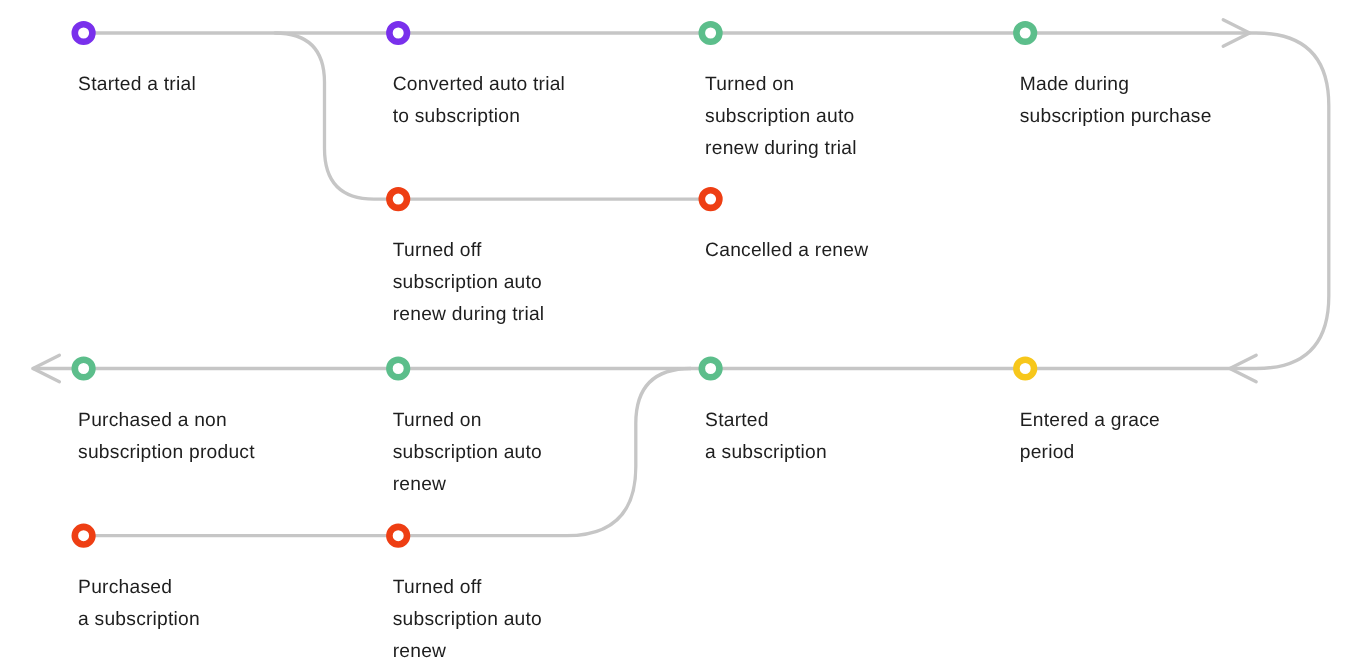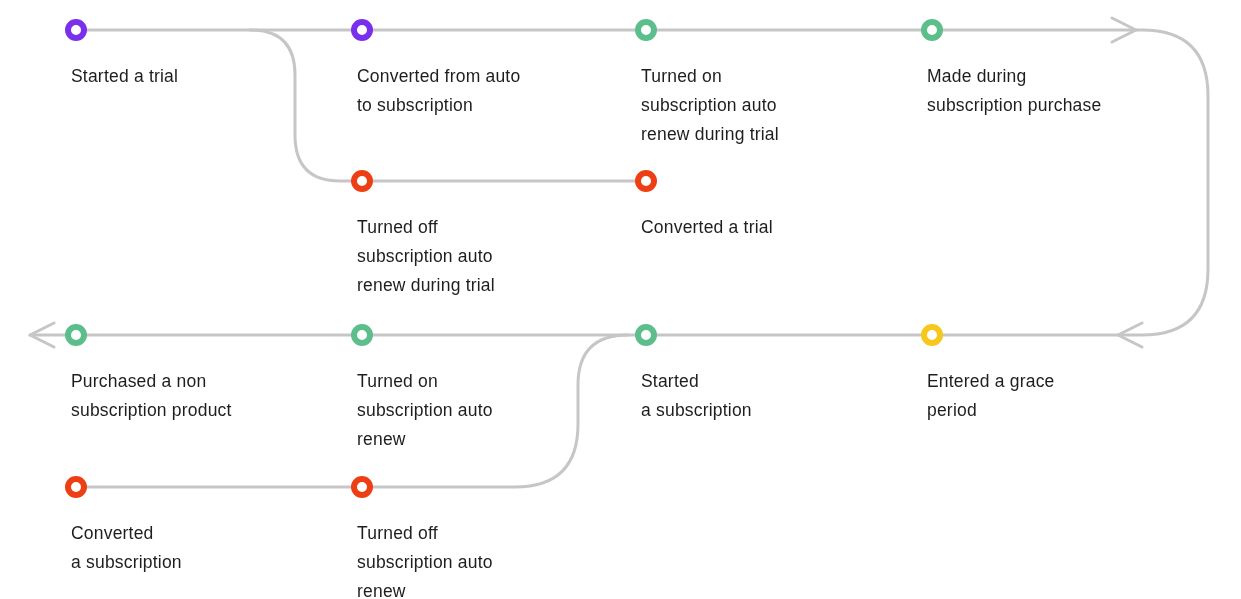--- a/index.html
+++ b/index.html
@@ -50,21 +50,21 @@
     <path d="M 1142 323 L 1118 335 L 1142 347"></path>
     <path d="M 54 323 L 30 335 L 54 347"></path>
   </svg>
 
   <div class="event" style="left:76px;top:30px">
     <span class="dot purple"></span>
     <div class="label">Started a trial</div>
   </div>
   <div class="event" style="left:362px;top:30px">
     <span class="dot purple"></span>
-    <div class="label">Converted from auto
+    <div class="label">Converted auto trial
 to subscription</div>
   </div>
   <div class="event" style="left:646px;top:30px">
     <span class="dot green"></span>
     <div class="label">Turned on
 subscription auto
 renew during trial</div>
   </div>
   <div class="event" style="left:932px;top:30px">
     <span class="dot green"></span>
@@ -73,21 +73,21 @@
   </div>
 
   <div class="event" style="left:362px;top:181px">
     <span class="dot red"></span>
     <div class="label">Turned off
 subscription auto
 renew during trial</div>
   </div>
   <div class="event" style="left:646px;top:181px">
     <span class="dot red"></span>
-    <div class="label">Converted a trial</div>
+    <div class="label">Cancelled a renew</div>
   </div>
 
   <div class="event" style="left:76px;top:335px">
     <span class="dot green"></span>
     <div class="label">Purchased a non
 subscription product</div>
   </div>
   <div class="event" style="left:362px;top:335px">
     <span class="dot green"></span>
     <div class="label">Turned on
@@ -100,21 +100,21 @@
 a subscription</div>
   </div>
   <div class="event" style="left:932px;top:335px">
     <span class="dot yellow"></span>
     <div class="label">Entered a grace
 period</div>
   </div>
 
   <div class="event" style="left:76px;top:487px">
     <span class="dot red"></span>
-    <div class="label">Converted
+    <div class="label">Purchased
 a subscription</div>
   </div>
   <div class="event" style="left:362px;top:487px">
     <span class="dot red"></span>
     <div class="label">Turned off
 subscription auto
 renew</div>
   </div>
 
 </div>

